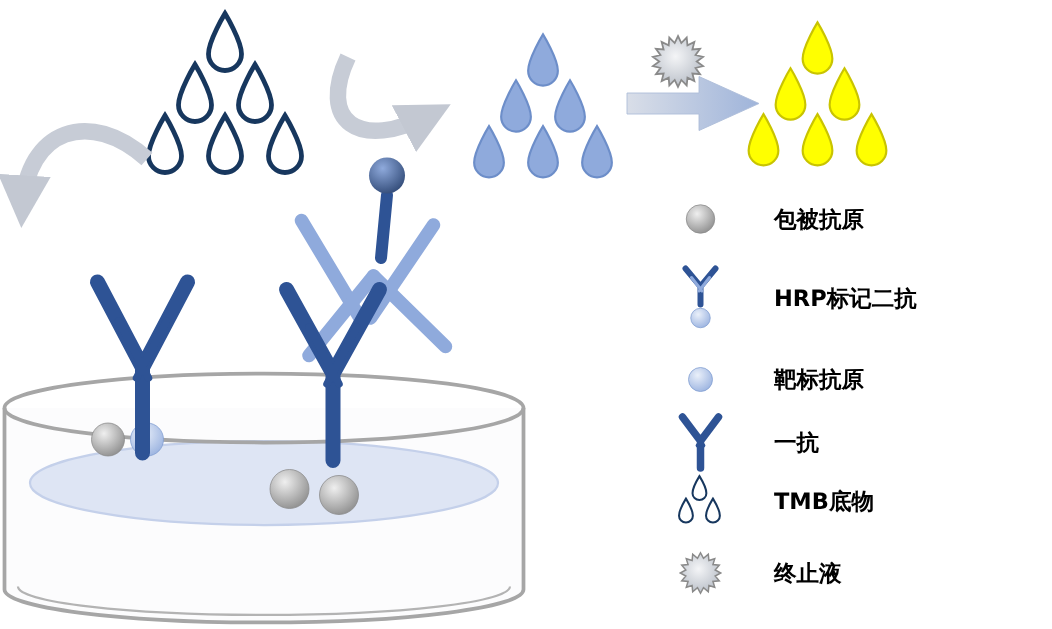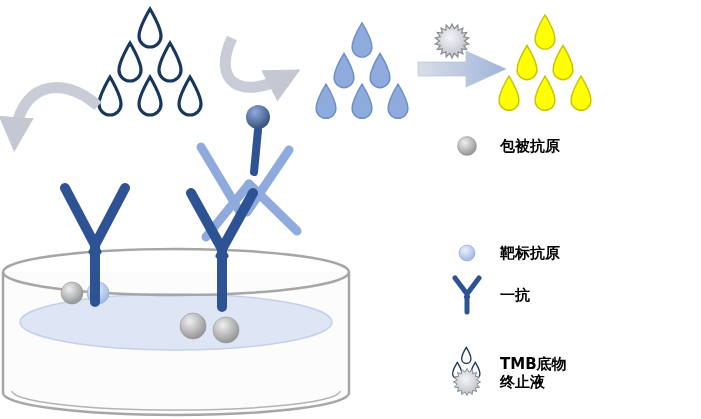--- a/index.html
+++ b/index.html
@@ -10,21 +10,21 @@
   #canvas{position:relative;width:701px;height:419px;background:#fff;overflow:hidden;
           font-family:"DejaVu Sans","Liberation Sans",sans-serif;}
   #scene{position:absolute;left:0;top:0;}
   .drop-dark{fill:#ffffff;stroke:var(--dark-blue);stroke-width:3.2;}
   .drop-blue{fill:var(--light-blue);stroke:#6d8ec9;stroke-width:1.6;}
   .drop-yellow{fill:var(--yellow);stroke:#c9c400;stroke-width:1.6;}
   .y-dark{stroke:var(--medium-blue);fill:none;stroke-linecap:round;stroke-linejoin:round;}
   .y-light{stroke:var(--light-blue);fill:none;stroke-linecap:round;stroke-linejoin:round;}
   .arrow-curved{fill:none;stroke:var(--arrow-gray);stroke-width:11;stroke-linecap:butt;}
   .legend{position:absolute;left:444px;top:0;width:250px;height:419px;}
-  .legend-row{position:absolute;left:0;display:flex;align-items:center;gap:10px;}
+  .legend-row{position:absolute;left:0;display:flex;align-items:center;gap:26px;}
   .licon{width:46px;display:flex;justify-content:center;align-items:center;}
   .llabel{font-weight:bold;font-size:15px;color:#000;white-space:nowrap;}
 </style>
 </head>
 <body>
 
 <div id="canvas">
 
   <svg id="scene" width="701" height="419">
     <defs>
@@ -124,20 +124,32 @@
   <div class="legend">
     <div class="legend-row" style="top:133px">
       <span class="licon">
         <svg width="26" height="26">
             <circle cx="13" cy="13" r="9.5" fill="url(#gradGray)" stroke="#8a8a8a" stroke-width="0.5"></circle>
           </svg>
       </span>
       <span class="llabel">包被抗原</span>
     </div>
 
+    <div class="legend-row" style="top:176px">
+      <span class="licon">
+        <svg width="40" height="46">
+          <g class="y-dark" stroke-width="4">
+            <path d="M20,27 L20,15 M20,15 L10,3 M20,15 L30,3"></path>
+            <path class="y-light" stroke-width="2" d="M21,18 L14,9 M19,18 L26,9"></path>
+          </g>
+          <circle cx="20" cy="36" r="6.5" fill="url(#gradLightBlue)" stroke="#7f9cd0" stroke-width="0.5"></circle>
+        </svg>
+      </span>
+      <span class="llabel">HRP标记二抗</span>
+    </div>
 
     <div class="legend-row" style="top:242px">
       <span class="licon">
         <svg width="22" height="22">
             <circle cx="11" cy="11" r="8" fill="url(#gradLightBlue)" stroke="#7f9cd0" stroke-width="0.5"></circle>
           </svg>
       </span>
       <span class="llabel">靶标抗原</span>
     </div>
 
@@ -146,21 +158,21 @@
         <svg width="40" height="42">
           <g class="y-dark" stroke-width="5">
             <path d="M20,38 L20,20 M20,20 L8,4 M20,20 L32,4"></path>
             <path stroke-width="2.5" d="M22,23 L13,12 M18,23 L27,12"></path>
           </g>
         </svg>
       </span>
       <span class="llabel">一抗</span>
     </div>
 
-    <div class="legend-row" style="top:346px">
+    <div class="legend-row" style="top:316px">
       <span class="licon">
         <svg width="38" height="36">
           <g class="drop-dark">
             <use href="#dropSym" transform="translate(12,1) scale(0.42)"></use>
             <use href="#dropSym" transform="translate(3,16) scale(0.42)"></use>
             <use href="#dropSym" transform="translate(21,16) scale(0.42)"></use>
           </g>
         </svg>
       </span>
       <span class="llabel">TMB底物</span>

